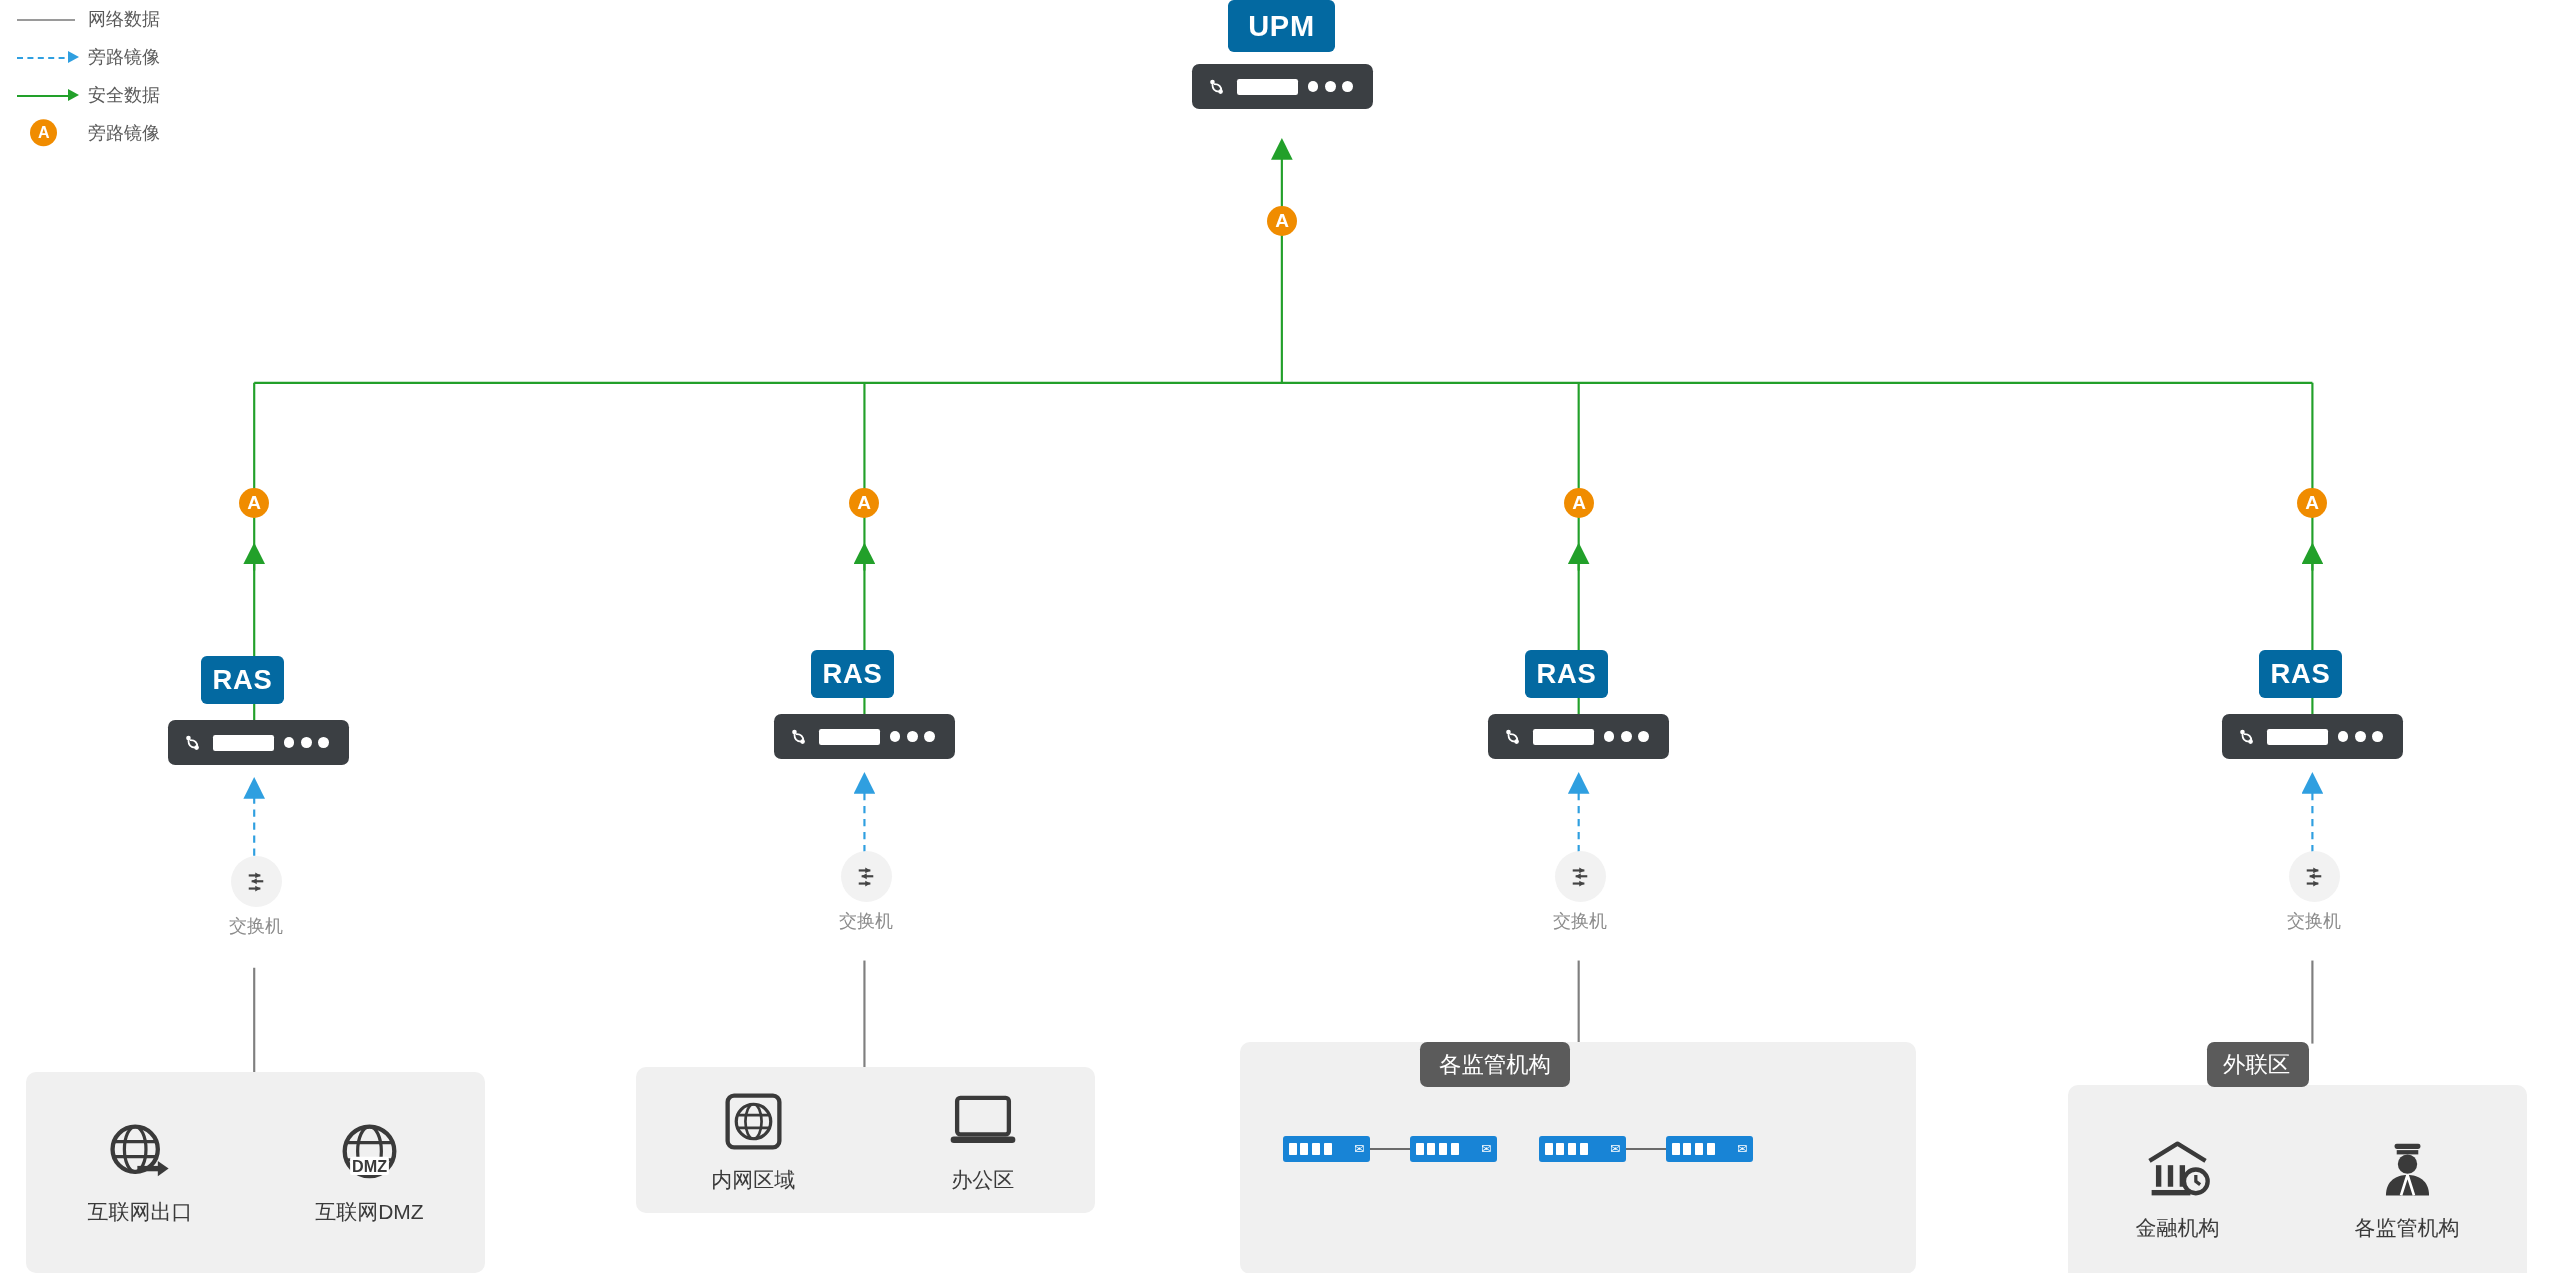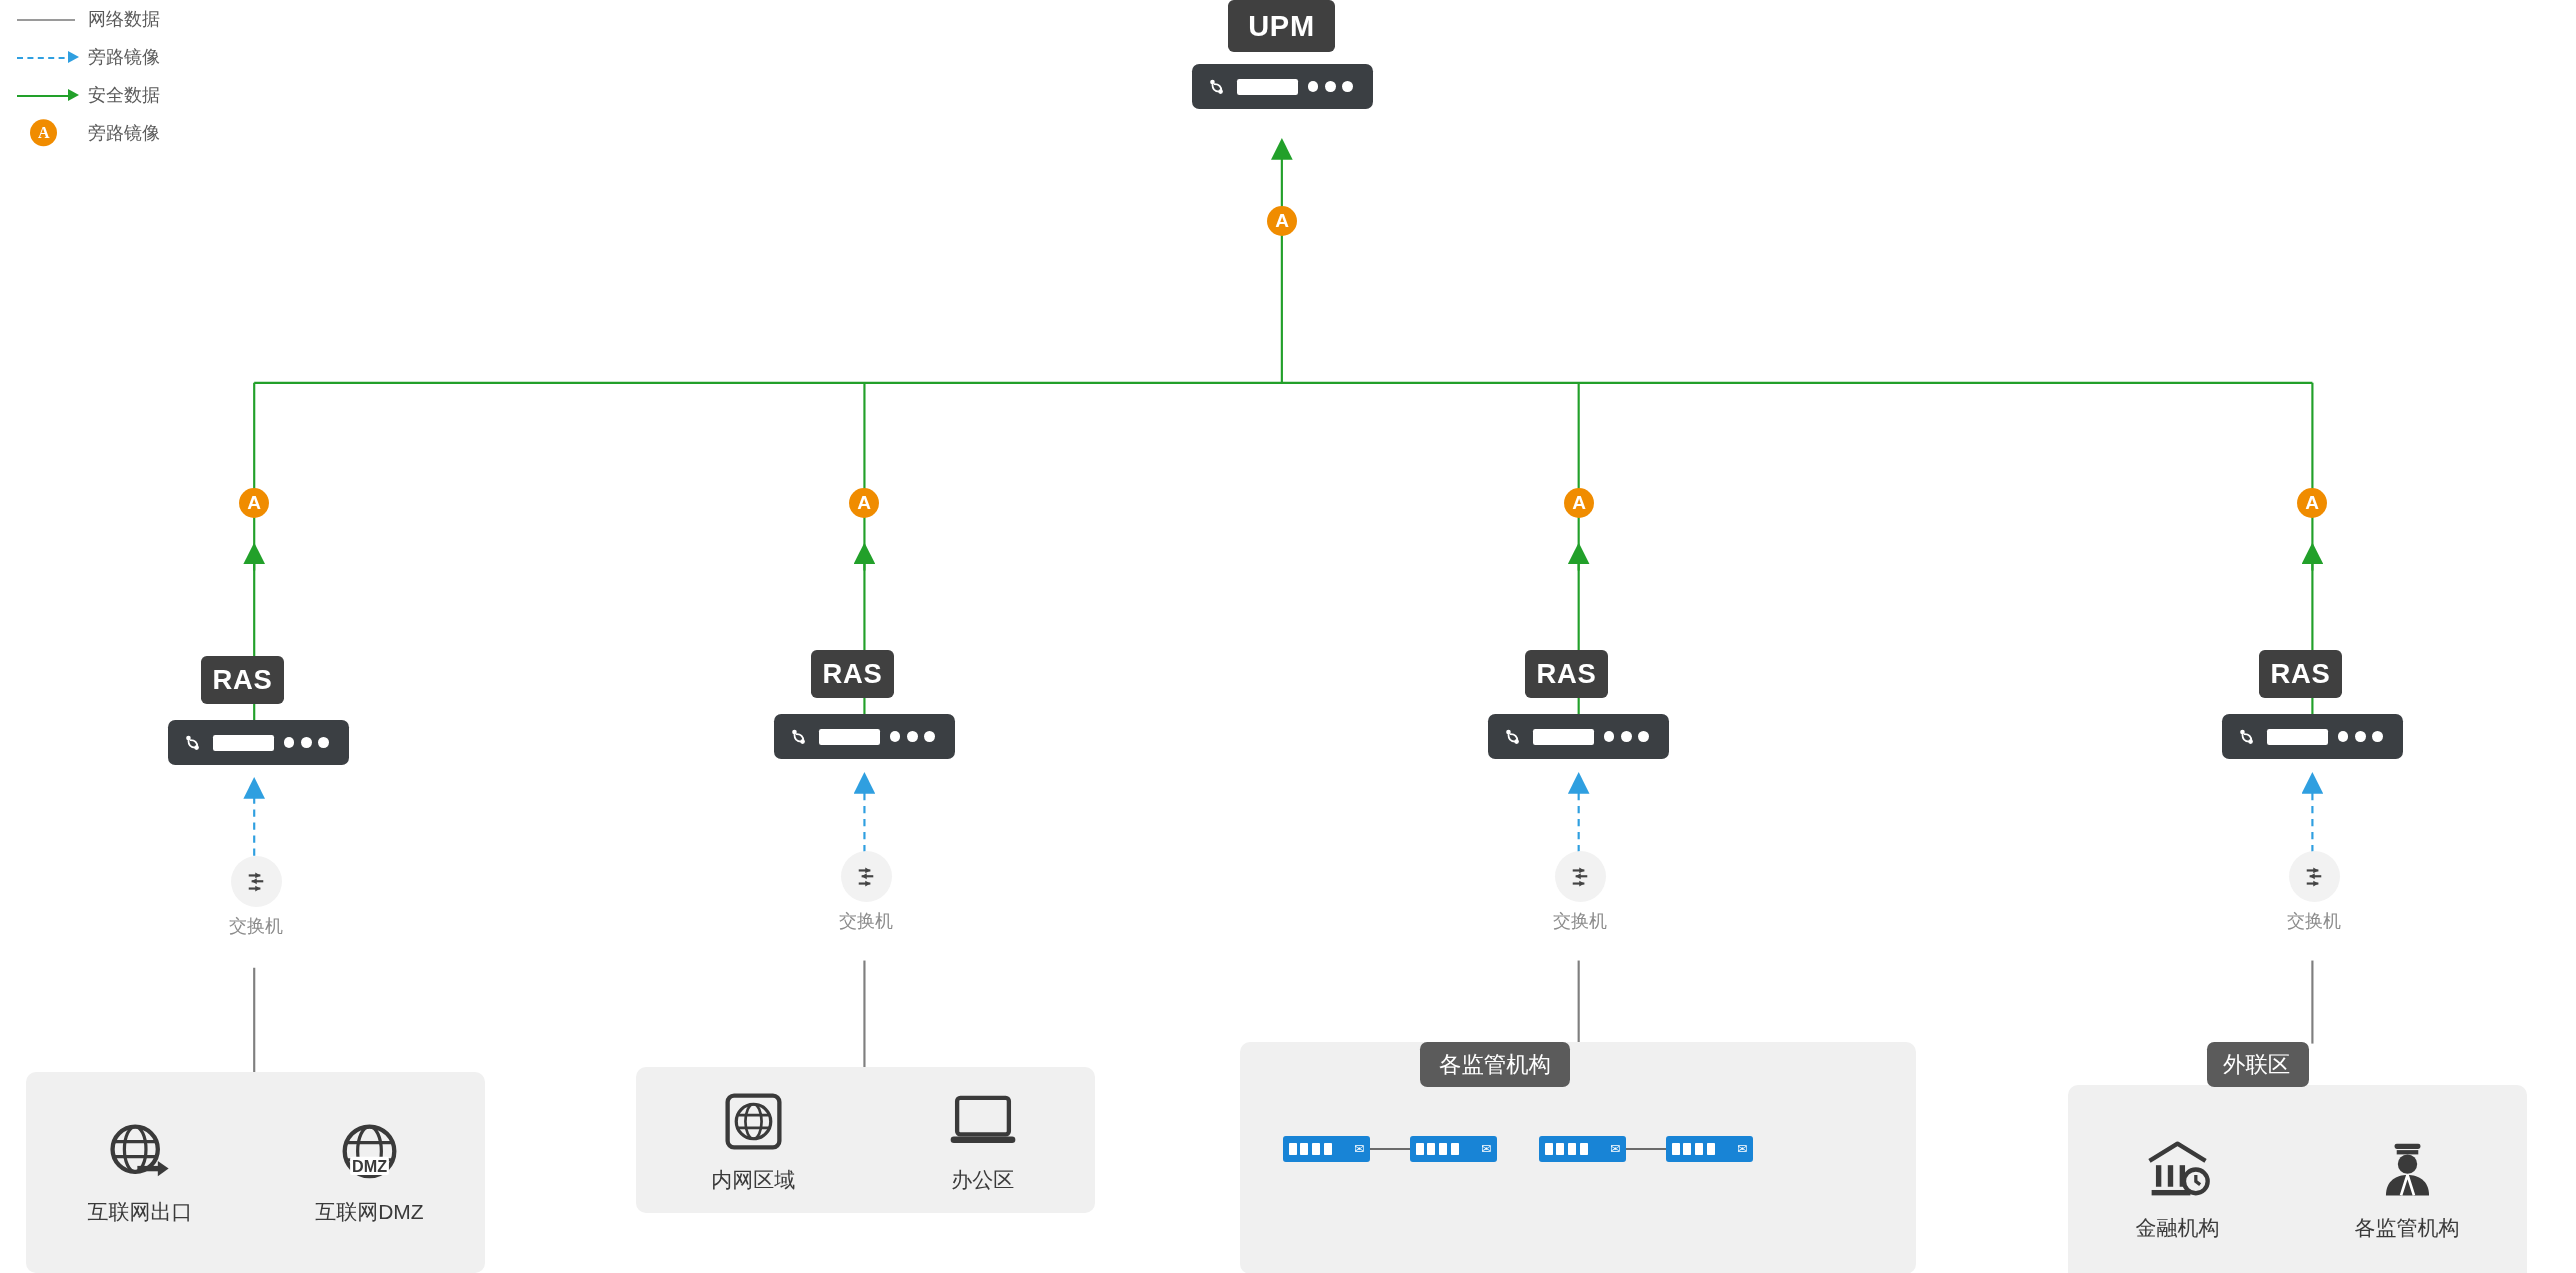--- a/index.html
+++ b/index.html
@@ -1,37 +1,37 @@
 <!DOCTYPE html>
 <html style="font-size:11.6px"><head>
 <meta charset="utf-8">
 <style>
   html,body{margin:0;padding:0;background:#ffffff;}
   body{font-family:"Liberation Sans","DejaVu Sans",sans-serif;}
   #stage{position:relative;width:2576px;height:1274px;overflow:hidden;background:#fff;}
   #canvas{position:absolute;left:0;top:0;width:2576px;height:1274px;}
 
   
-  .legend{position:absolute;left:10px;top:0px;width:188px;font-family:Liberation Serif, serif;}
+  .legend{position:absolute;left:10px;top:0px;width:188px;}
   .legend-row{position:relative;height:38px;}
   .legend-label{position:absolute;left:78px;top:50%;transform:translateY(-50%);
     font-size:18px;color:#5a5a5a;white-space:nowrap;}
   .lg-line{position:absolute;left:7.2px;top:50%;width:58px;height:0;border-top:2.2px solid #9a9a9a;}
   .lg-line-blue{position:absolute;left:7.2px;top:50%;width:58px;height:0;border-top:2.2px dashed #2f9fe0;}
   .lg-line-green{position:absolute;left:7.2px;top:50%;width:58px;height:0;border-top:2.2px solid #22a02a;}
   .lg-arrow{position:absolute;top:50%;transform:translateY(-50%);width:0;height:0;
     border-top:6.5px solid transparent;border-bottom:6.5px solid transparent;}
   .lg-arrow-blue{left:58px;border-left:11.6px solid #2f9fe0;}
   .lg-arrow-green{left:58px;border-left:11.6px solid #22a02a;}
   .lg-badge{position:absolute;left:20px;top:50%;transform:translateY(-50%);
     width:27.4px;height:27.4px;border-radius:50%;background:#f08c00;color:#fff;
     font-size:16px;font-weight:bold;display:flex;align-items:center;justify-content:center;}
 
   
-  .tag{position:absolute;background:#404040;color:#fff;font-weight:bold;
+  .tag{position:absolute;background:#0369a1;color:#fff;font-weight:bold;
     border-radius:5.8px;display:flex;align-items:center;justify-content:center;
     letter-spacing:0.7px;}
   .tag-upm{font-size:29px;width:107px;height:52px;}
   .tag-ras{font-size:27.4px;width:83px;height:48px;}
 
   .device{position:absolute;background:#3b3f43;border-radius:7.2px;
     display:flex;align-items:center;gap:10px;padding:0 13px;height:45px;
     box-sizing:border-box;}
   .dev-bar{width:61px;height:16px;background:#ffffff;border-radius:2.2px;}
   .dev-dots{display:flex;gap:6.5px;}

